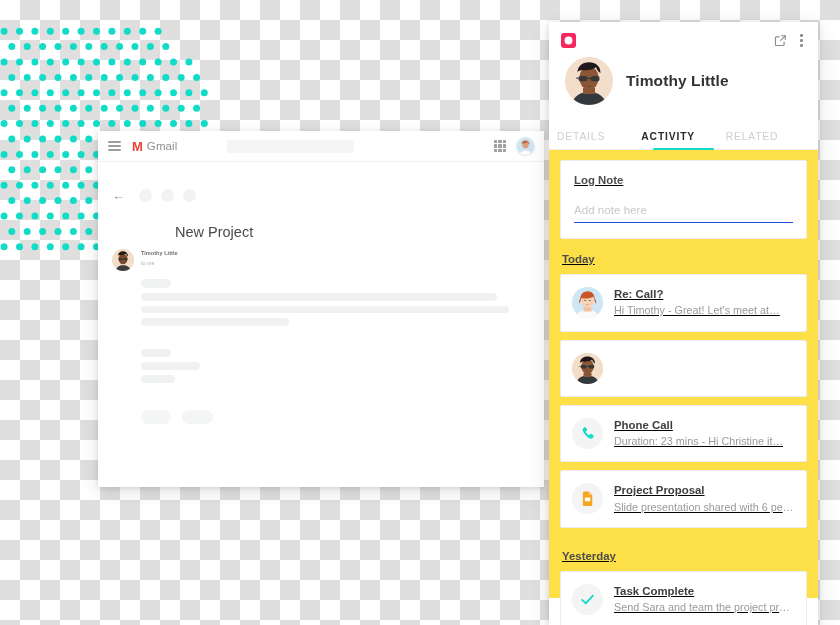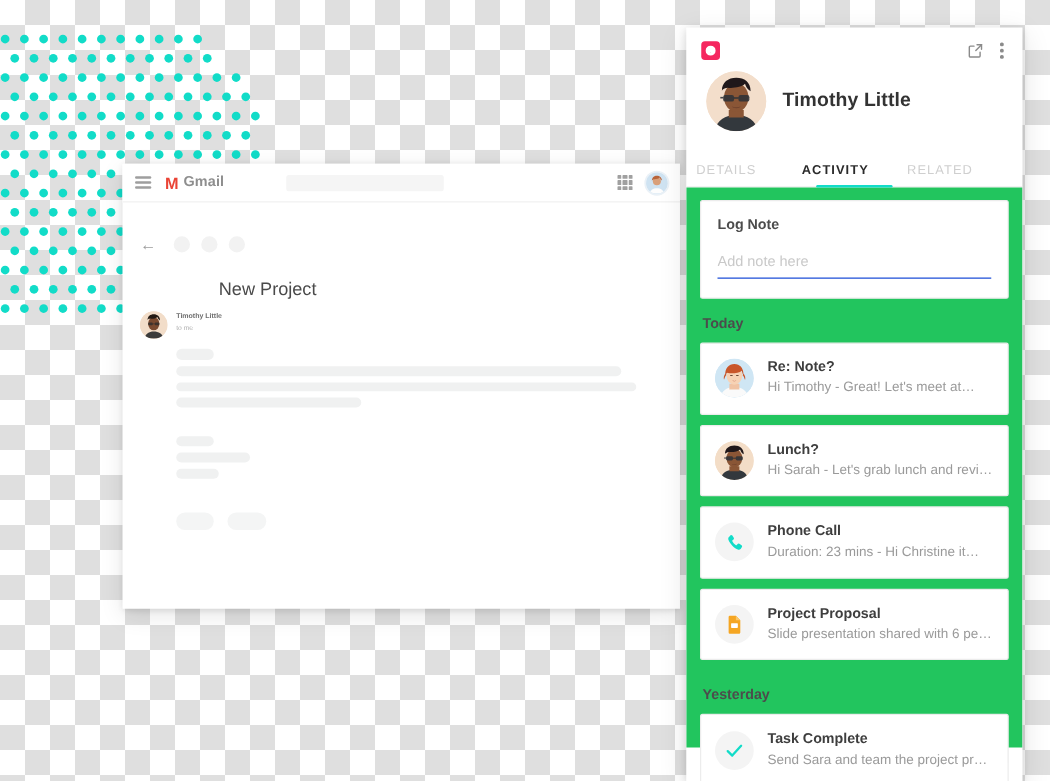--- a/index.html
+++ b/index.html
@@ -48,21 +48,21 @@
   .gm-hamburger span {
     display: block; height: 1.6px; background: #9e9e9e; margin: 2.4px 0;
     border-radius: 1px;
   }
   .gm-mlogo {
     font-size: 13px; font-weight: 700; color: #ea4335;
     letter-spacing: -1px; line-height: 1;
     margin-right: 5px;
   }
   .gm-brand {
-    font-size: 11.5px; color: #8e8e8e; letter-spacing: .1px; font-weight: bold;
+    font-size: 11.5px; color: #8e8e8e; letter-spacing: .1px;
   }
   .gm-search {
     flex: 1; height: 13px;
     background: #f5f5f5; border-radius: 2px;
     margin: 0 14px 0 50px; max-width: 258px;
   }
   .gm-spacer { flex: 1; }
   .gm-apps {
     width: 12px; height: 12px; margin-right: 11px;
     display: grid; grid-template-columns: repeat(3, 1fr);
@@ -169,23 +169,24 @@
     font-weight: 400;
   }
   .p-tab.active { color: #2b2b2b; font-weight: 700; }
   .p-tab.active::after {
     content: ""; position: absolute;
     left: 14%; right: 14%; bottom: -1px; height: 2.5px;
     background: #12dcc8; border-radius: 2px;
   }
 
   .p-scroll {
-    background: #22c55e;
+    background: #fde047;
     height: 448px;
     padding: 10px 11px 0 11px;
+    text-decoration: underline;
   }
   .card {
     background: #fff;
     border: 1px solid #ececec;
     border-radius: 2px;
   }
   .lognote { padding: 13px 13px 15px 13px; }
   .lognote-title {
     font-size: 11.4px; font-weight: 700; color: #4c4c4c;
     margin-bottom: 14px;
@@ -659,45 +660,41 @@
                 <path d="M17 23c-2.5 2.6-3.6 7-2.6 10.6 1.2-2.6 1.6-5.6 3.8-7.8z" fill="#c9562a"></path>
                 <path d="M45.5 23.5c2.6 2.6 3.6 7 2.6 10.6-1.2-2.6-1.6-5.6-3.8-7.8z" fill="#c9562a"></path>
                 <g fill="#6b4a38">
                   <rect x="24" y="26" width="4.5" height="1.4" rx=".7"></rect>
                   <rect x="33.5" y="26" width="4.5" height="1.4" rx=".7"></rect>
                 </g>
                 <path d="M28 34.5c1.8 1.3 4.4 1.3 6 0-.8 2.2-5.2 2.3-6 0z" fill="#c0694f"></path>
               </svg>
             </div>
             <div class="act-tx">
-              <div class="act-title">Re: Note?</div>
+              <div class="act-title">Re: Call?</div>
               <div class="act-sub">Hi Timothy -  Great! Let's meet at…</div>
             </div>
           </div>
           <div class="card act">
             <div class="act-ic av-b">
               <svg viewBox="0 0 62 62" width="31" height="31">
                 <circle cx="31" cy="31" r="31" fill="#f3ddc7"></circle>
                 <path d="M8 62c2.6-11.6 11-17 23-17s20.4 5.4 23 17z" fill="#33383d"></path>
                 <path d="M23 40h16v8H23z" fill="#8a5636"></path>
                 <ellipse cx="31" cy="27" rx="12.5" ry="15" fill="#8a5636"></ellipse>
                 <path d="M16 20c0-8.4 6.5-13.2 15-13.2S46 11.6 46 20.8c-3-1.4-5.2-5.2-5.8-7.8-3 3.5-13 4.9-18.2 4-2.6.4-4.4 1.7-6 3z" fill="#20181a"></path>
                 <g fill="#2e3338" opacity=".88">
                   <rect x="17.5" y="24" width="11.3" height="6.8" rx="2.3"></rect>
                   <rect x="33.2" y="24" width="11.3" height="6.8" rx="2.3"></rect>
                   <rect x="28.4" y="26.3" width="5.2" height="1.7"></rect>
                   <rect x="14.5" y="26" width="3.2" height="1.7"></rect>
                 </g>
                 <path d="M26.5 36c1.6 1 6.8 1 9 0-1.2 2.2-7.2 2.3-9 0z" fill="#63392a" opacity=".7"></path>
               </svg>
             </div>
-            <div class="act-tx">
-              <div class="act-title">Lunch?</div>
-              <div class="act-sub">Hi Sarah - Let's grab lunch and revi…</div>
-            </div>
           </div>
           <div class="card act">
             <div class="act-ic plain">
               <svg viewBox="0 0 24 24" width="16" height="16">
                 <path d="M6.6 3.2a1.6 1.6 0 0 1 2.2.5l1.7 2.6a1.6 1.6 0 0 1-.3 2.1l-1.4 1.2a.6.6 0 0 0-.15.7c.6 1.5 2.5 3.9 4.5 5a.6.6 0 0 0 .7-.1l1.3-1.4a1.6 1.6 0 0 1 2.1-.25l2.6 1.7a1.6 1.6 0 0 1 .45 2.2l-1.3 1.9c-.8 1.1-2.3 1.5-3.6 1C11.6 19 6.2 14 4.1 8.6c-.5-1.3-.1-2.8 1-3.6z" fill="#12dcc8"></path>
               </svg>
             </div>
             <div class="act-tx">
               <div class="act-title">Phone Call</div>
               <div class="act-sub">Duration: 23 mins -  Hi Christine it…</div>

